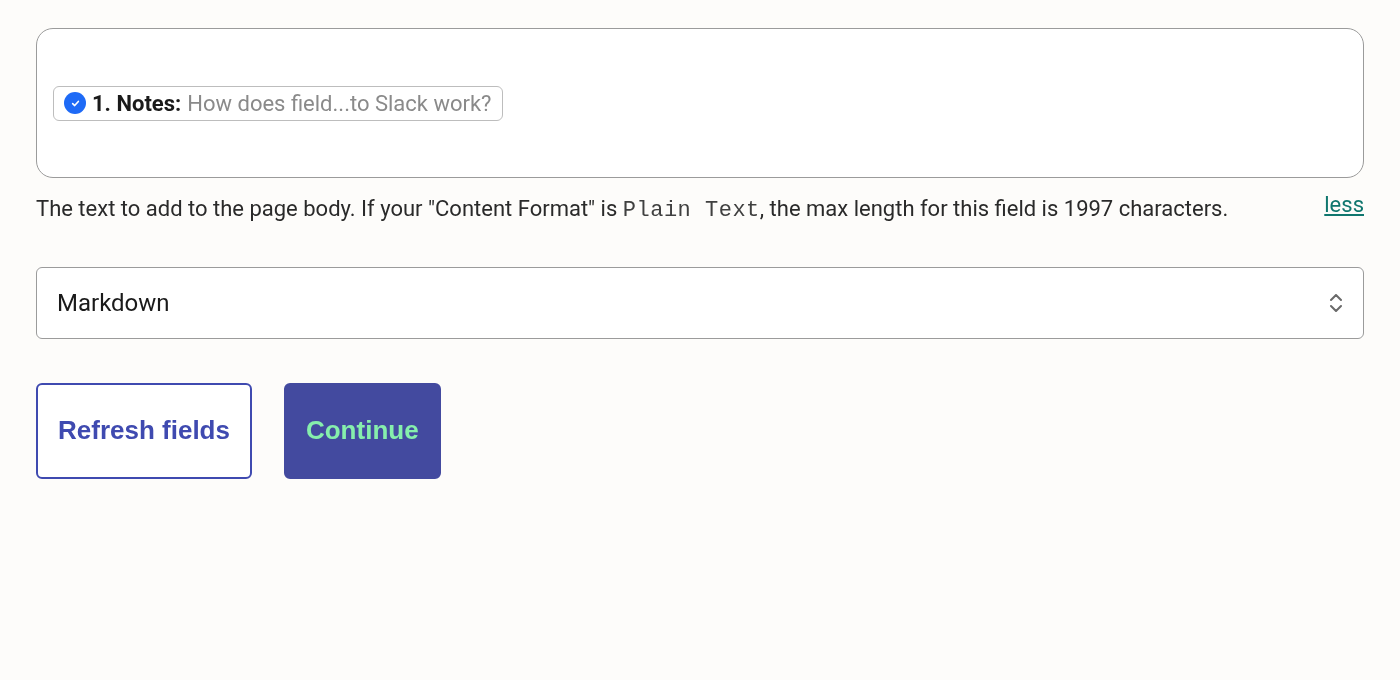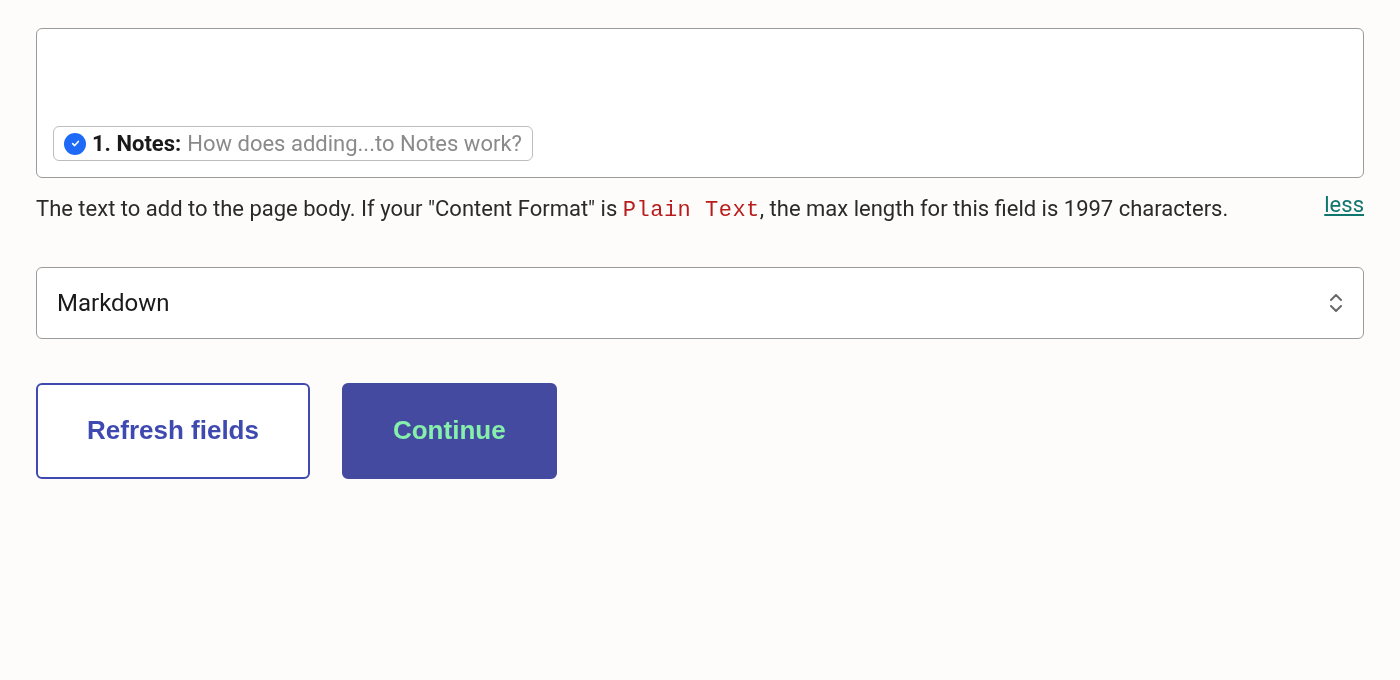--- a/index.html
+++ b/index.html
@@ -20,25 +20,25 @@
     .field-label {
       font-weight: 700;
       font-size: 22px;
       margin-bottom: 10px;
       color: #1a1a1a;
     }
     .content-input {
       width: 100%;
       min-height: 150px;
       border: 1.5px solid #9b9b9b;
-      border-radius: 6px;
+      border-radius: 17px;
       padding: 16px;
       background: #fff;
       display: flex;
-      align-items: flex-end;
+      align-items: center;
     }
     .pill {
       display: inline-flex;
       align-items: center;
       border: 1.5px solid #bdbdbd;
       border-radius: 6px;
       padding: 4px 10px;
       background: #fff;
       gap: 6px;
       font-size: 22px;
@@ -72,21 +72,21 @@
       margin-top: 12px;
     }
     .help-text {
       flex: 1;
       font-size: 22px;
       line-height: 1.75;
       color: #2a2a2a;
     }
     .code-inline {
       font-family: "SFMono-Regular", Consolas, "Liberation Mono", Menlo, monospace;
-      color: #b91c1c;
+      color: #404040;
       letter-spacing: 0.5px;
     }
     .toggle-link {
       font-size: 22px;
       color: #0f766e;
       text-decoration: underline;
       cursor: pointer;
       white-space: nowrap;
       margin-top: 2px;
     }
@@ -116,21 +116,21 @@
       width: 14px;
       height: 8px;
     }
     .button-row {
       display: flex;
       gap: 32px;
       margin-top: 44px;
     }
     .btn {
       height: 96px;
-      padding: 0 49px;
+      padding: 0 20px;
       border-radius: 6px;
       font-size: 26px;
       font-weight: 700;
       cursor: pointer;
       display: inline-flex;
       align-items: center;
       justify-content: center;
       border: 2px solid transparent;
     }
     .btn-secondary {
@@ -150,21 +150,21 @@
 <div class="field-group">
   <div class="content-input">
     <span class="pill">
       <span class="pill-icon">
         <svg viewBox="0 0 16 16">
           <circle cx="8" cy="8" r="8" fill="#1e6af6"></circle>
           <path d="M4.5 8.2 L7 10.5 L11.5 5.5" stroke="#fff" stroke-width="2" fill="none" stroke-linecap="round" stroke-linejoin="round"></path>
         </svg>
       </span>
       <span class="pill-label">1. Notes:</span>
-      <span class="pill-value">How does adding...to Notes work?</span>
+      <span class="pill-value">How does field...to Slack work?</span>
     </span>
   </div>
   <div class="help-row">
     <div class="help-text">
       <span>The text to add to the page body. If your "Content Format" is </span><span class="code-inline">Plain Text</span><span>, the max length for this field is 1997 characters.</span>
     </div>
     <span class="toggle-link">less</span>
   </div>
 </div>
 

